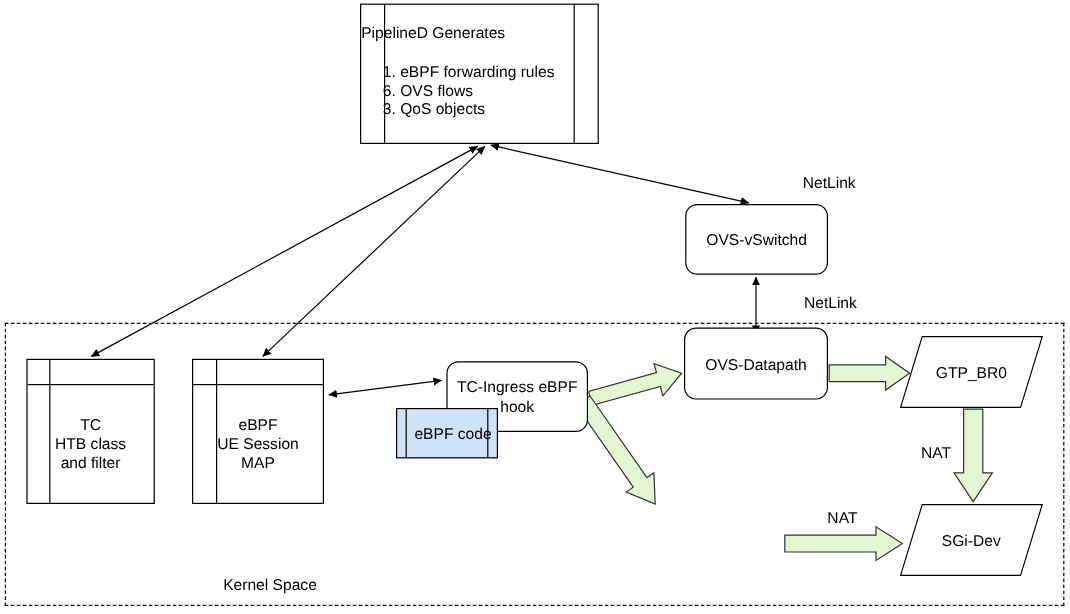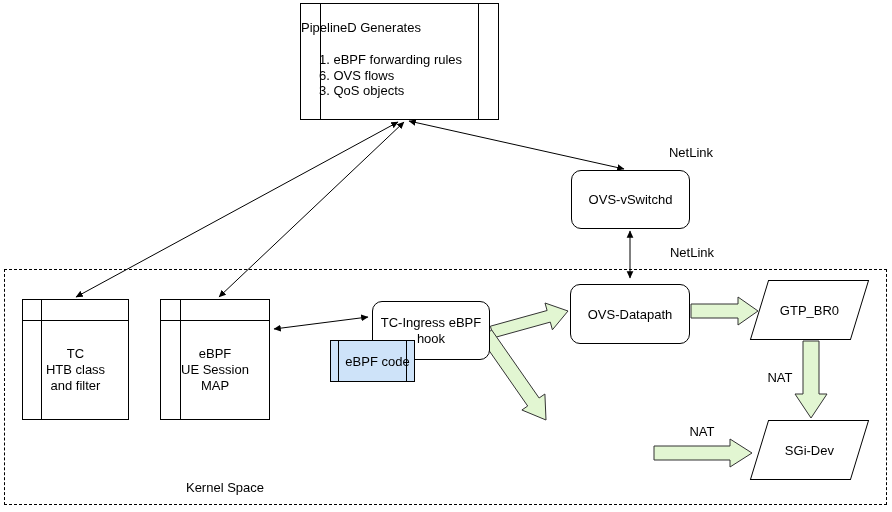--- a/index.html
+++ b/index.html
@@ -109,21 +109,21 @@
   <div class="box blue flexc" style="left: 330px; top: 340px; width: 85px; height: 42px; background: rgb(206, 227, 249); padding-left: 10px;">
     <div class="vline" style="left:7px;"></div>
     <div class="vline" style="right:7px;"></div>
     <span>eBPF code</span>
   </div>
 
   <div class="box rounded flexc" style="left:571px; top:170px; width:119px; height:59px;">
     <span>OVS-vSwitchd</span>
   </div>
 
-  <div class="box rounded flexc" style="left:570px; top:284px; width:120px; height:60px;">
+  <div class="box rounded flexc" style="left:570px; top:273px; width:120px; height:60px;">
     <span>OVS-Datapath</span>
   </div>
 
   <div class="para" style="left:759px; top:280px; width:101px; height:60px;">
     <span>GTP_BR0</span>
   </div>
 
   <div class="para" style="left:759px; top:420px; width:101px; height:60px;">
     <span>SGi-Dev</span>
   </div>

